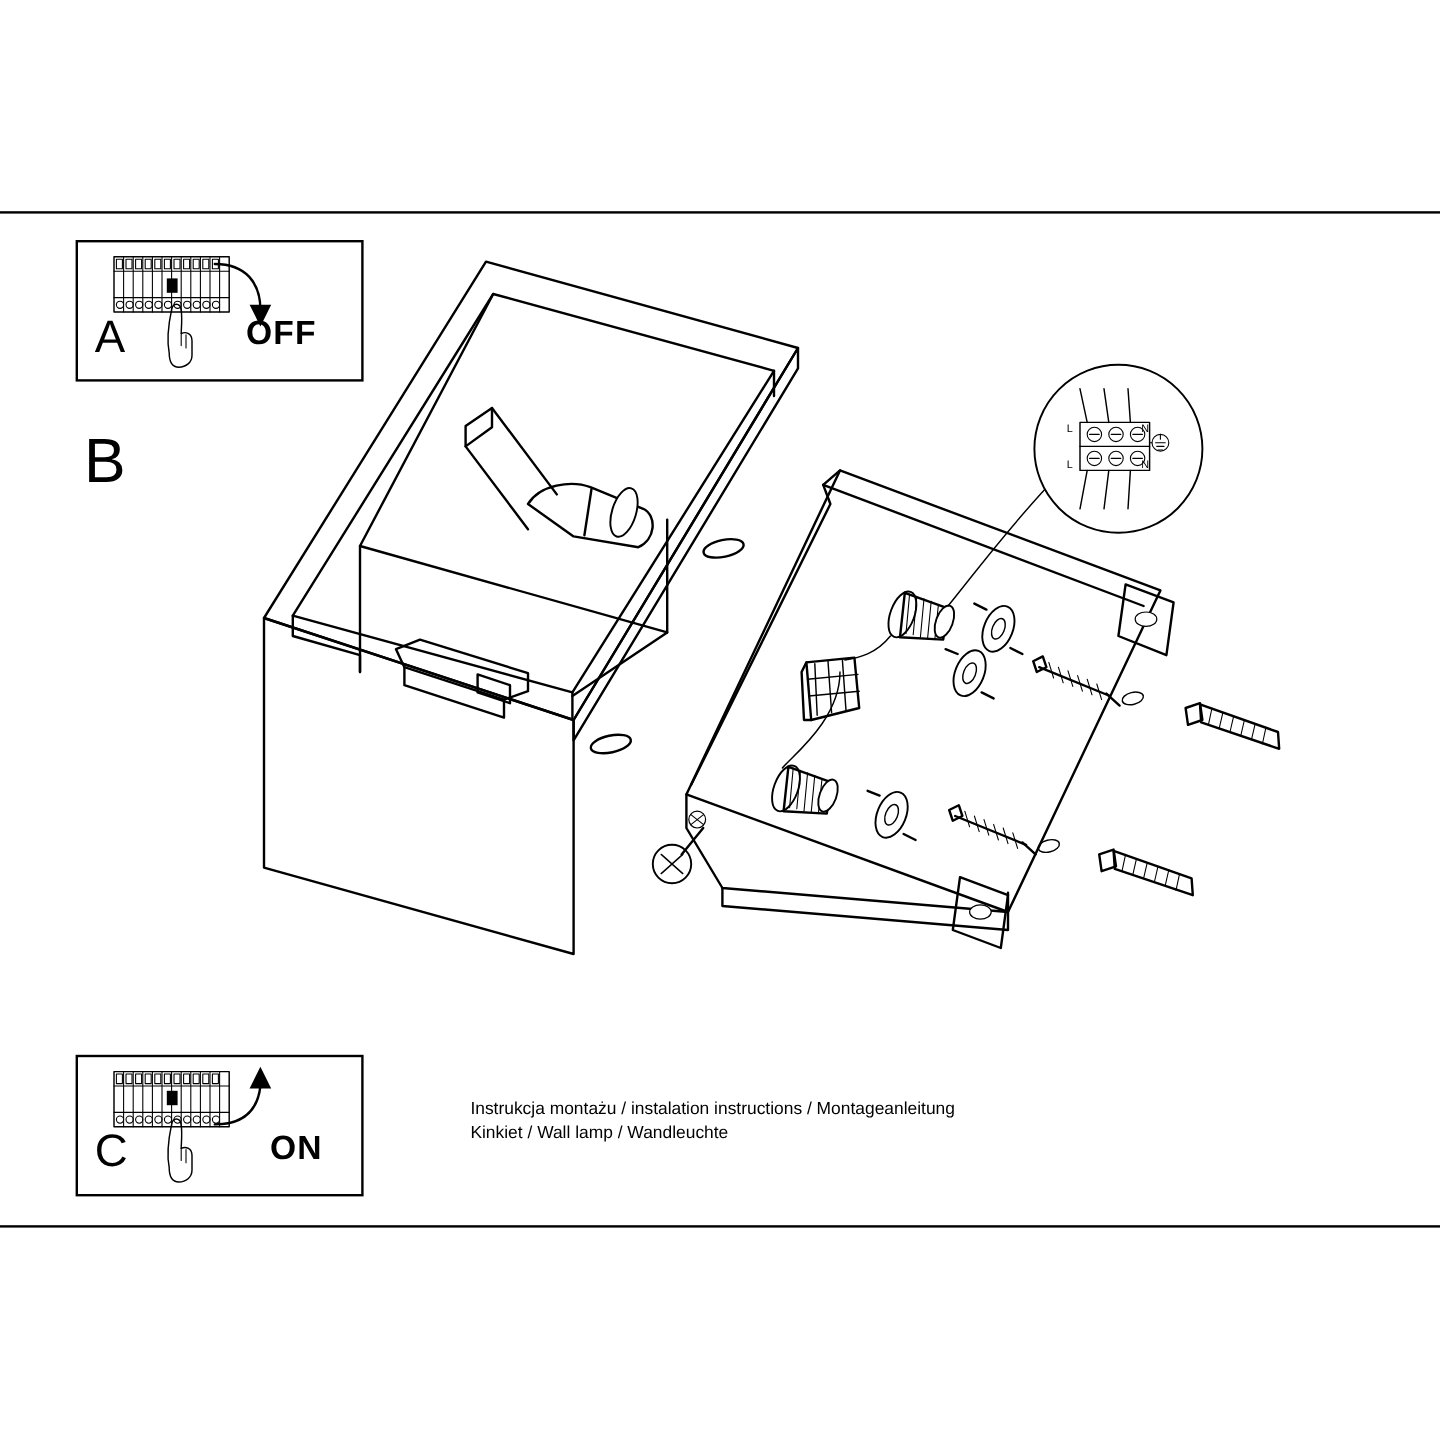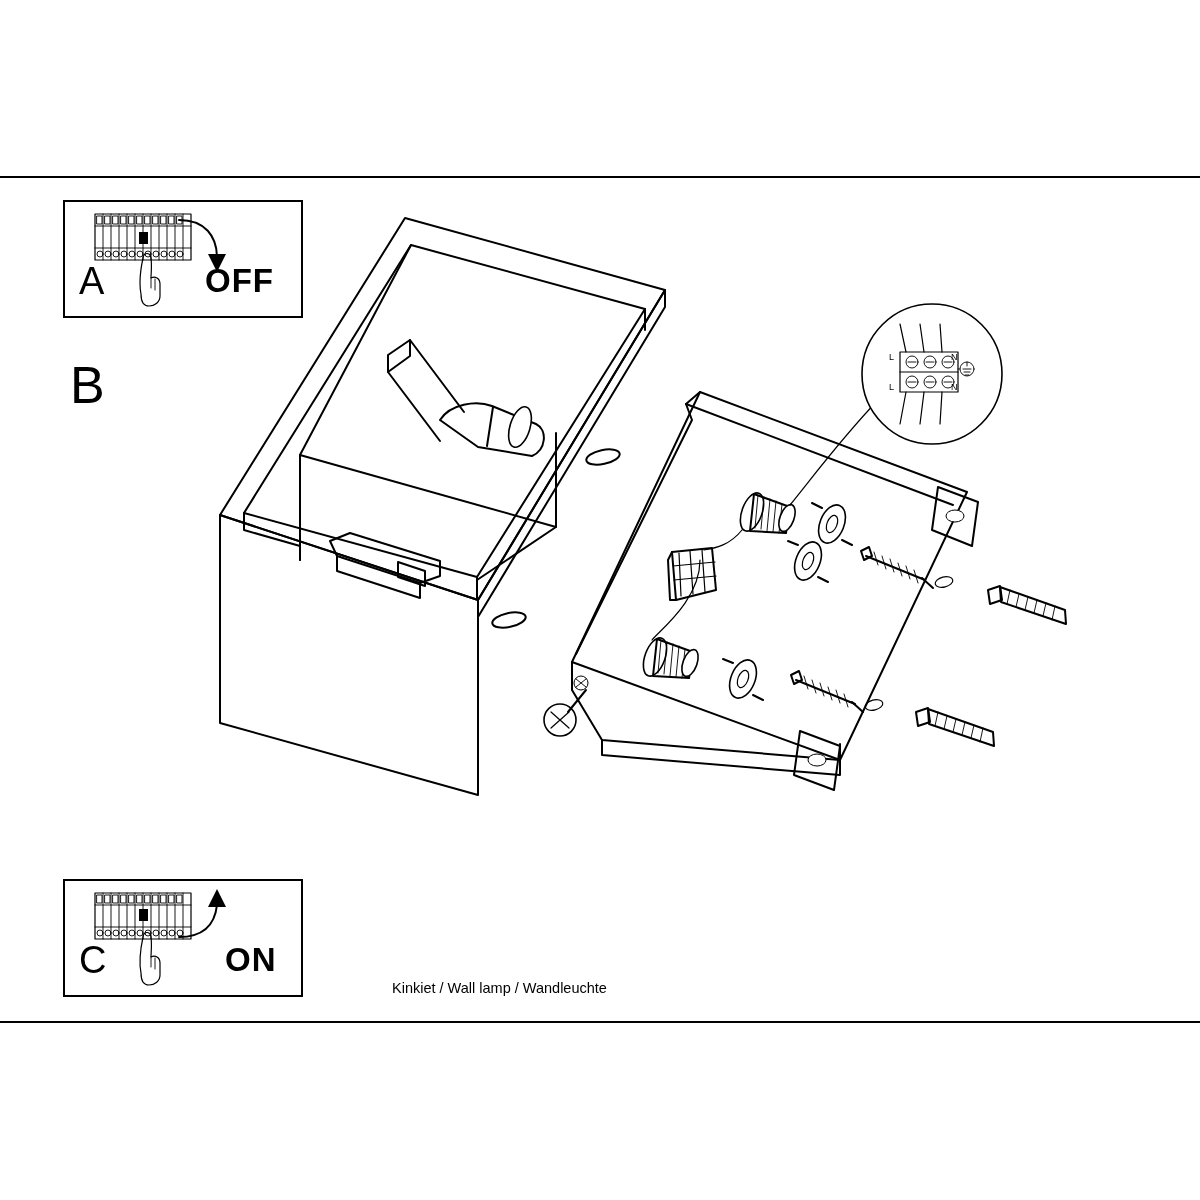--- a/index.html
+++ b/index.html
@@ -88,21 +88,21 @@
     line-height: 1;
     letter-spacing: 0.5px;
   }
   .label-step {
     position: absolute;
     font-size: 38px;
     line-height: 1;
   }
   .label-state {
     position: absolute;
-    font-size: 33px;
+    font-size: 28px;
     font-weight: 700;
     line-height: 1;
     letter-spacing: 1px;
   }
   .caption {
     position: absolute;
     font-size: 14.5px;
     line-height: 22px;
     white-space: nowrap;
   }
@@ -388,15 +388,16 @@
         <path class="stroke" d="M114 56 C 140 56 150 42 152 24" stroke-width="4"></path>
         <path class="fill-black" d="M143 26 L161 26 L152 8 Z"></path>
       </g>
     </svg>
     <div class="label-step" style="left:14px; top:60px;">C</div>
     <div class="label-state" style="left:160px; top:62px;">ON</div>
   </div>
 
   <div class="label-big" style="left:70px; top:359px; font-size:52px;">B</div>
 
-  <div class="caption" style="left:392px; top:977px;">Kinkiet / Wall lamp / Wandleuchte</div>
+  <div class="caption" style="left:392px; top:913px;">Instrukcja montażu / instalation instructions / Montageanleitung</div>
+  <div class="caption" style="left:392px; top:933px;">Kinkiet / Wall lamp / Wandleuchte</div>
 
 </div>
 
 </body></html>

